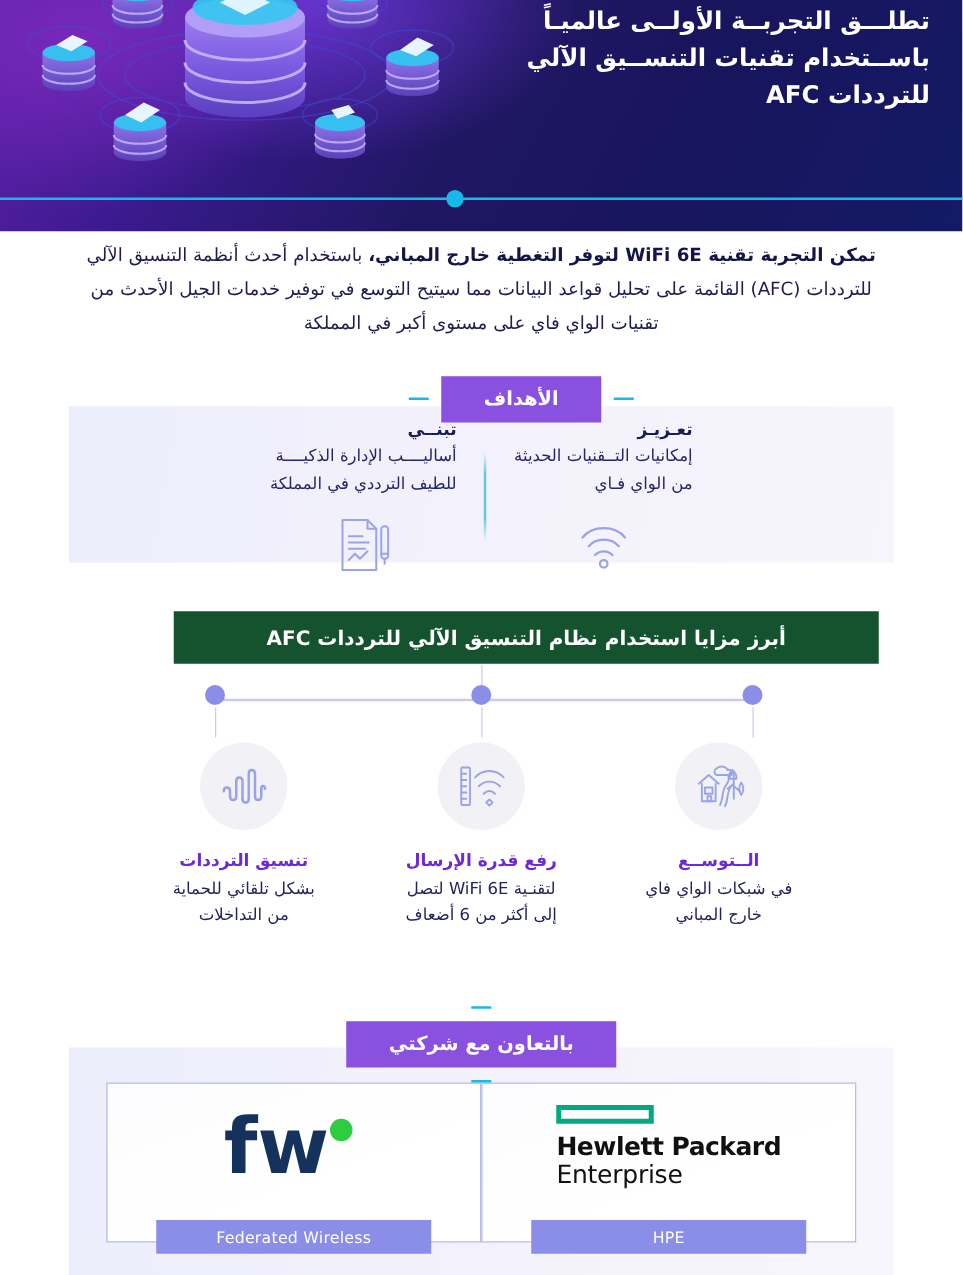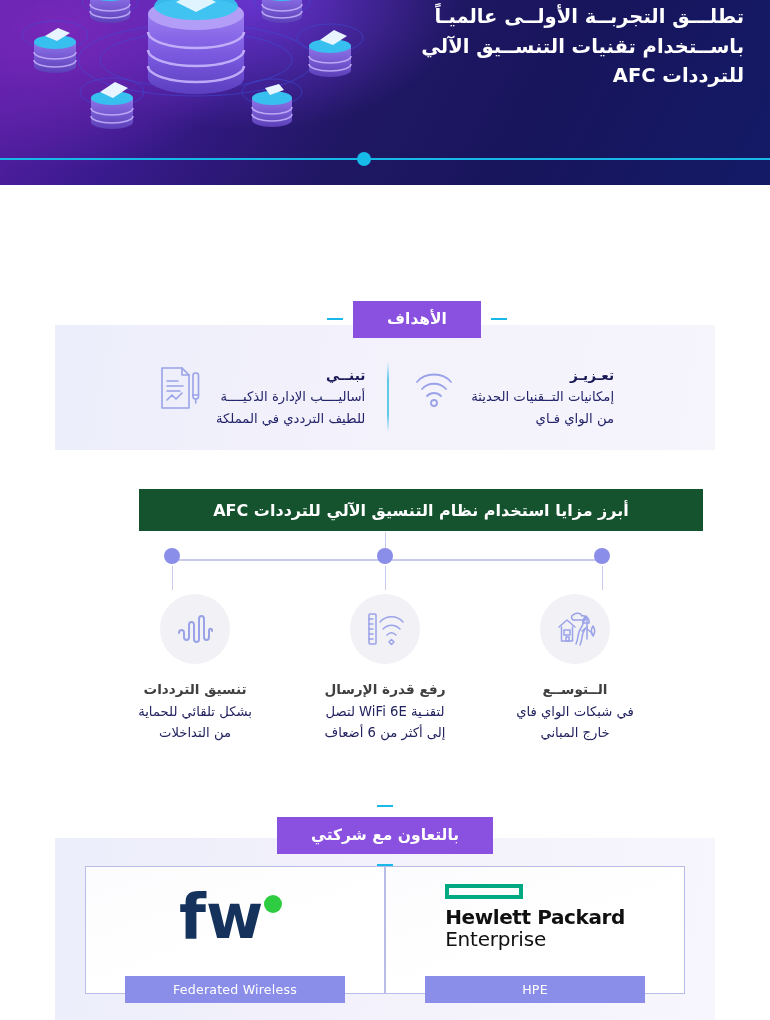--- a/index.html
+++ b/index.html
@@ -112,21 +112,22 @@
     left: 0; top: 0;
     width: 660px; height: 125px;
     display: flex;
     flex-direction: row;
     align-items: center;
     justify-content: center;
     padding-top: 18px;
   }
   .obj-item {
     display: flex;
-    flex-direction: row;
+    flex-direction: column;
+    align-items: center;
     gap: 14px;
   }
   .obj-text {
     text-align: right;
     direction: rtl;
     color: #24246a;
     font-size: 13.2px;
     line-height: 1.62;
     white-space: nowrap;
   }
@@ -219,21 +220,21 @@
     text-align: center;
     direction: rtl;
     color: #22225f;
     font-size: 13.2px;
     line-height: 1.62;
     white-space: nowrap;
   }
   .ben-text .t-head {
     display: block;
     font-weight: bold;
-    color: #404040;
+    color: #6d28d9;
     font-size: 13.6px;
     margin-bottom: 1px;
   }
 
   
   .part-panel {
     position: absolute;
     left: 55px; top: 838px;
     width: 660px; height: 182px;
     background: linear-gradient(100deg, #eceefb 0%, #f3f1fb 48%, #f7f6fd 100%);
@@ -410,20 +411,23 @@
     <div class="hdr-title">
       <span class="ln">تطلـــق التجربــة الأولــى عالميـاً</span>
       <span class="ln">باســتخدام تقنيات التنســيق الآلي</span>
       <span class="ln">للترددات AFC</span>
     </div>
   </div>
 
   <div class="hdr-rule"></div>
   <div class="hdr-dot"></div>
 
+  <p class="intro">
+    <b>تمكن التجربة تقنية WiFi 6E لتوفر التغطية خارج المباني،</b><span> باستخدام أحدث أنظمة التنسيق الآلي للترددات (AFC) القائمة على تحليل قواعد البيانات مما سيتيح التوسع في توفير خدمات الجيل الأحدث من تقنيات الواي فاي على مستوى أكبر في المملكة</span>
+  </p>
 
   <div class="badge-wrap" style="left:16px; top:301px;padding-left:32px;">
     <span class="badge-dash"></span>
     <span class="badge">الأهداف</span>
     <span class="badge-dash"></span>
   </div>
 
   <div class="obj-panel">
     <div class="obj-row">
 

